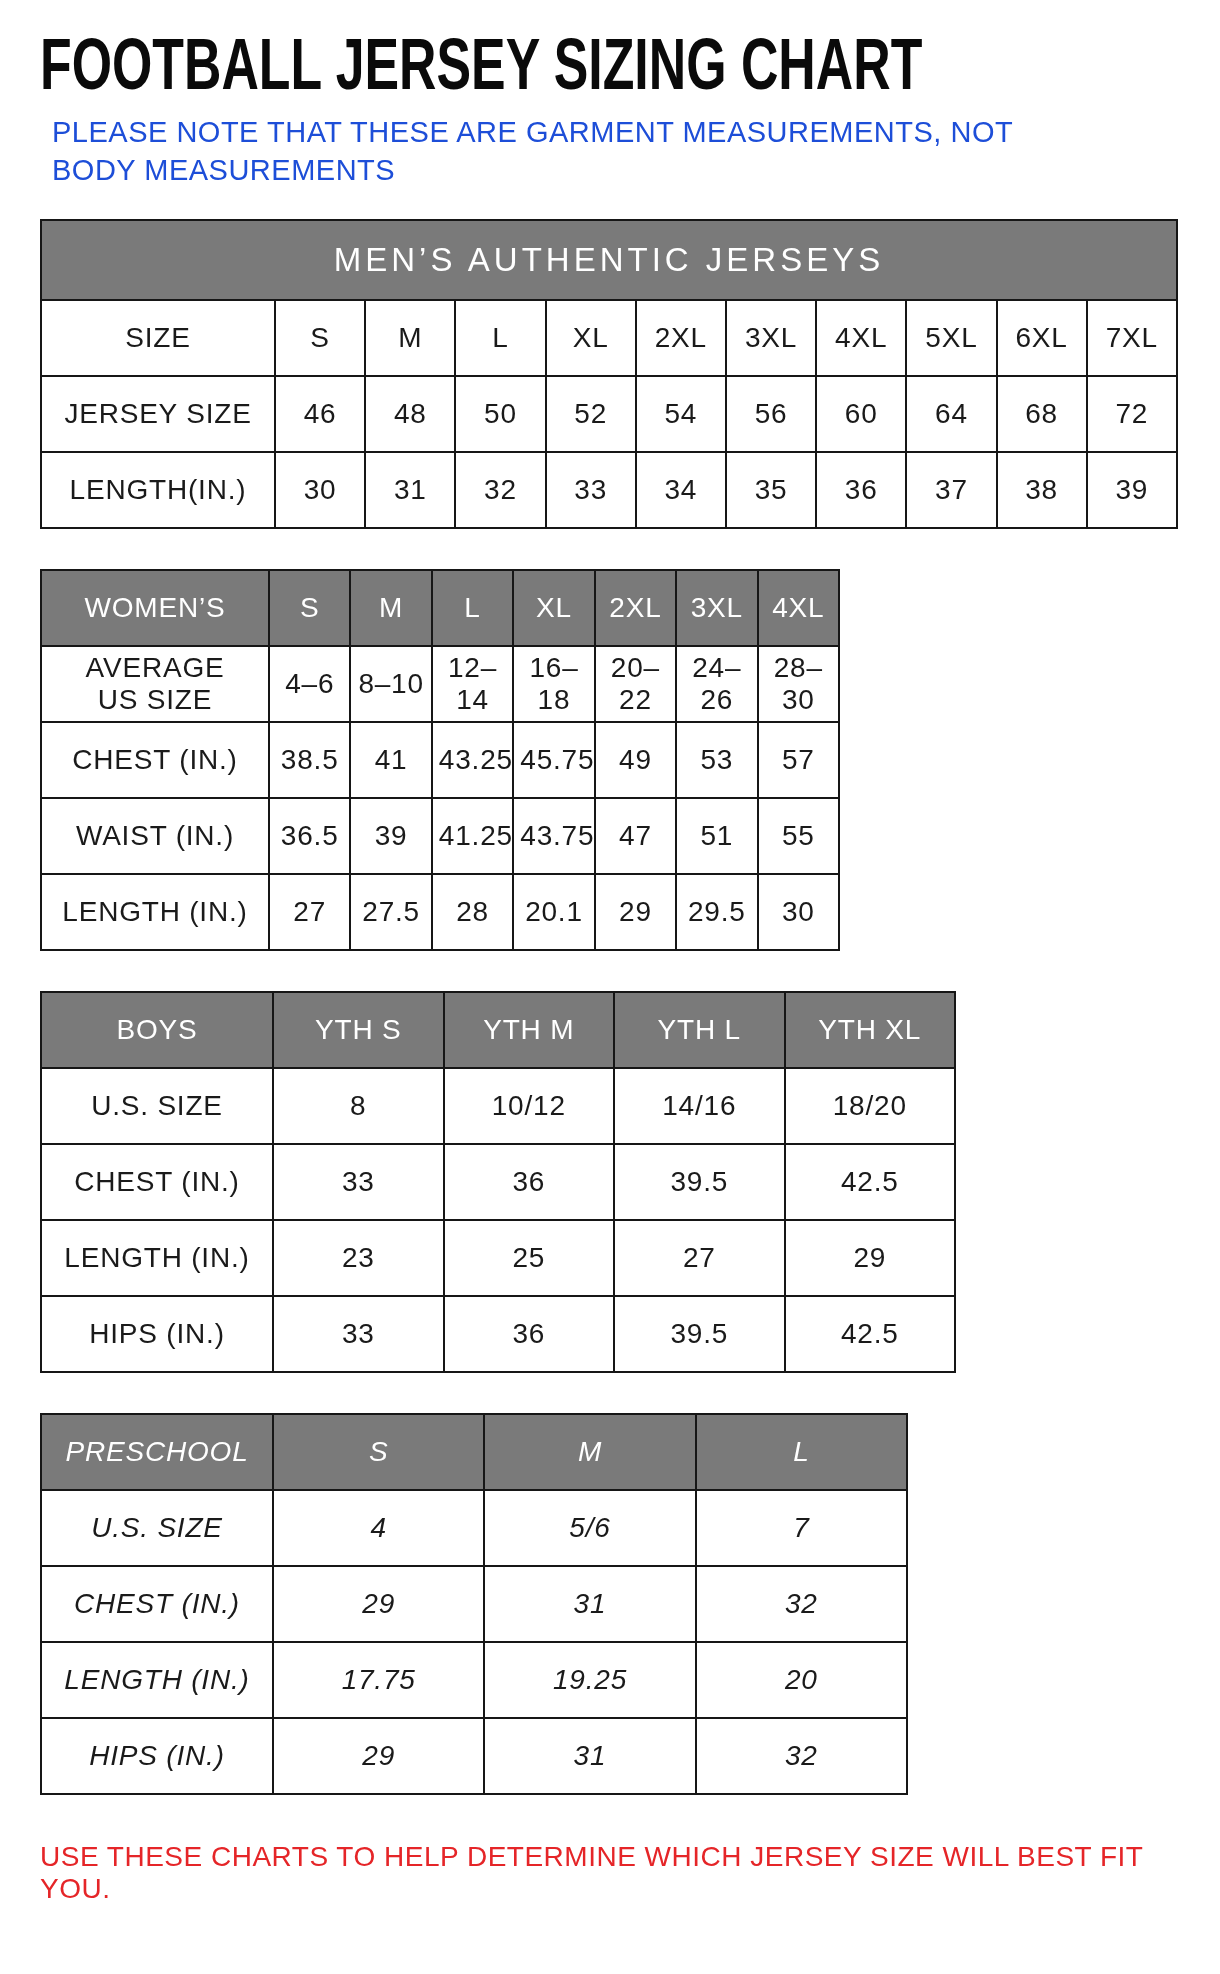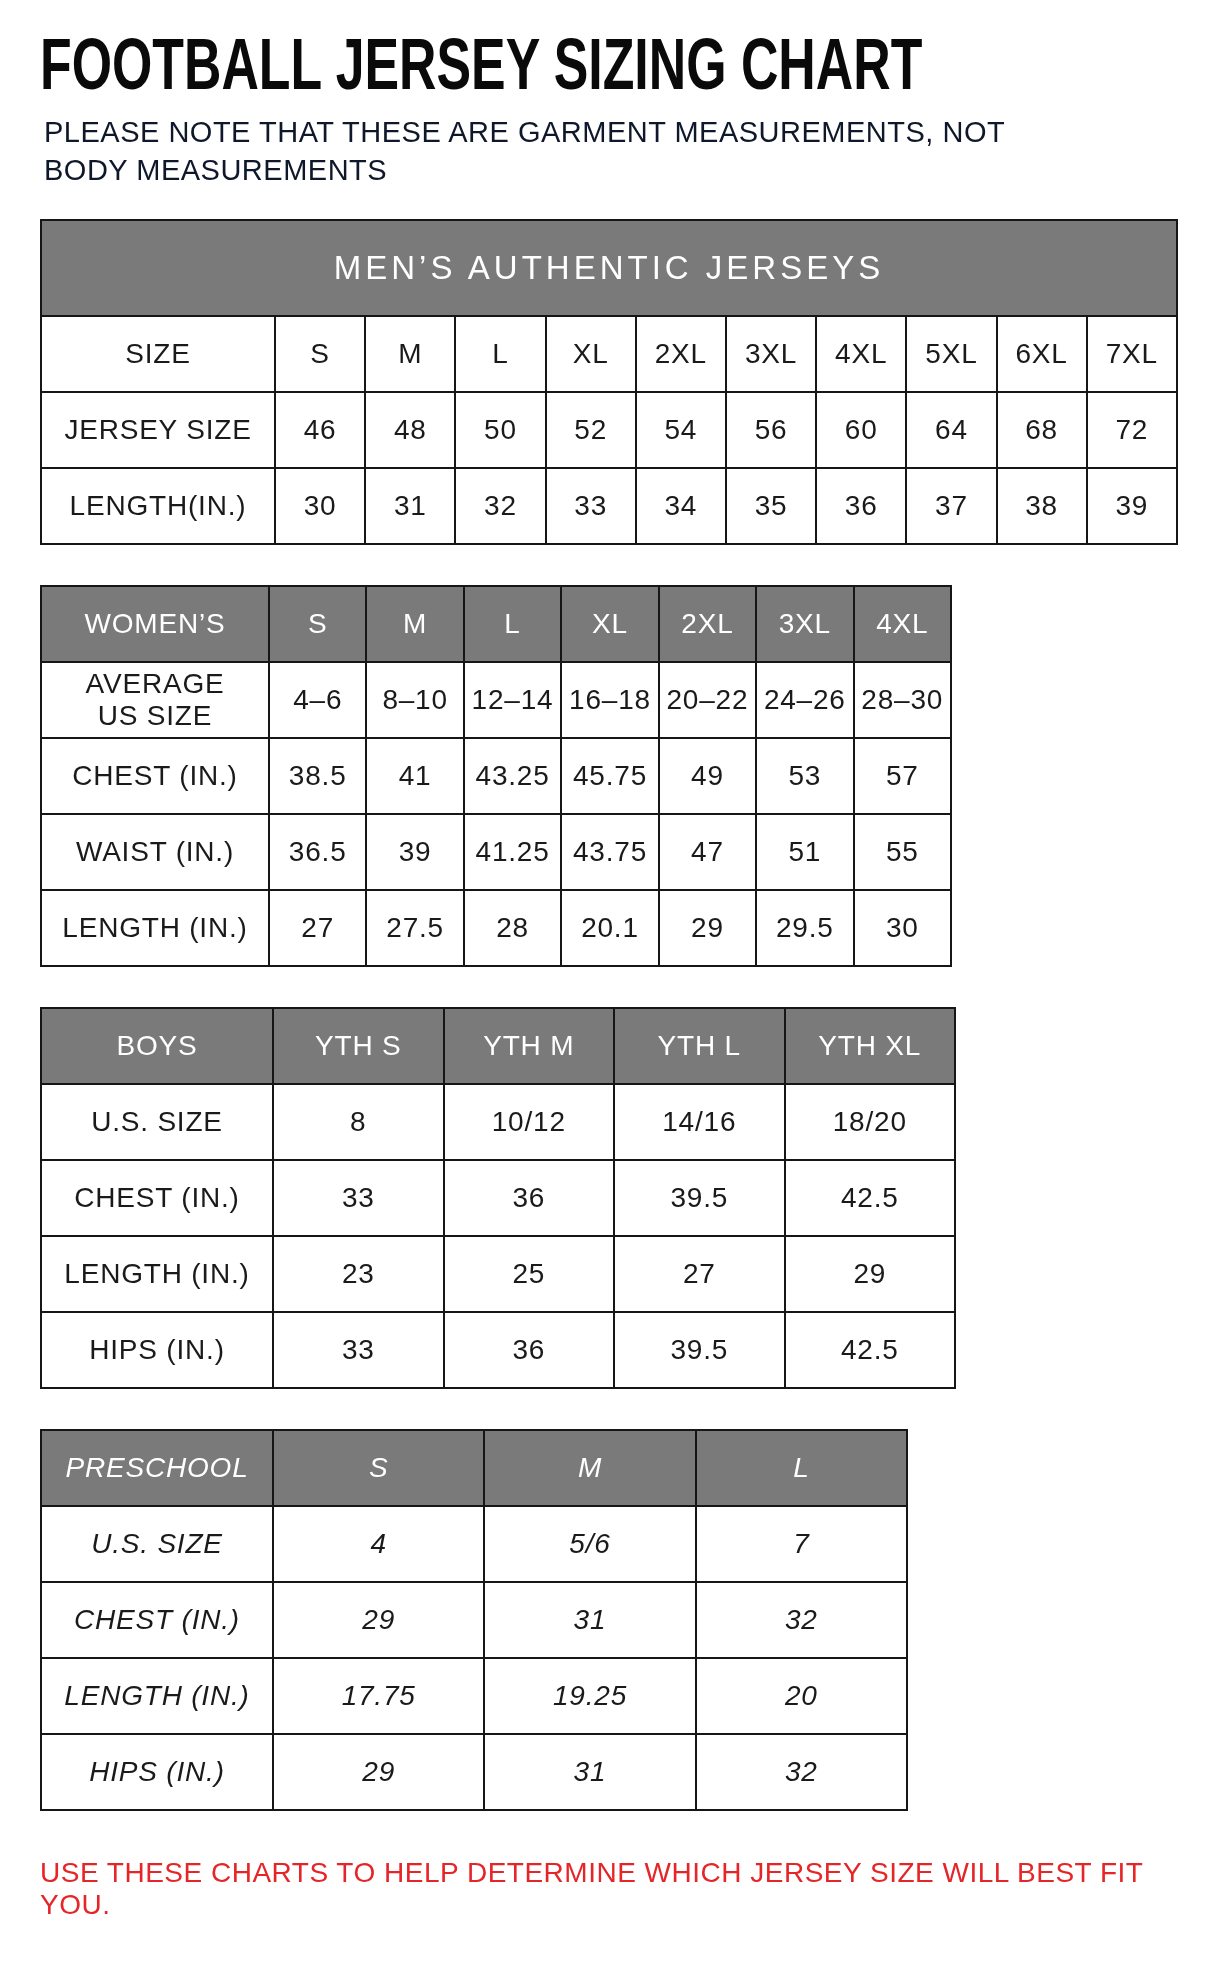--- a/index.html
+++ b/index.html
@@ -17,26 +17,26 @@
     font-size: 72px;
     line-height: 1.0;
     font-weight: bold;
     letter-spacing: 0px;
     white-space: nowrap;
     transform: scaleX(0.72);
     transform-origin: left center;
     color: #0a0a0a;
   }
   .note {
-    color: #0f172a;
+    color: #1d4ed8;
     font-size: 29px;
     line-height: 1.3;
     letter-spacing: 0.5px;
     max-width: 1040px;
-    margin: 0 0 30px 4px;
+    margin: 0 0 30px 12px;
     font-weight: 400;
   }
 
   .table-block { margin: 0 0 40px 0; }
   table {
     border-collapse: collapse;
     table-layout: fixed;
   }
   td, th {
     border: 2px solid #161616;
@@ -49,33 +49,33 @@
     letter-spacing: 0.8px;
     background: #ffffff;
     color: #1a1a1a;
     white-space: pre-line;
   }
   .banner-cell {
     background: #7a7a7a;
     color: #ffffff;
     font-size: 33px;
     letter-spacing: 4px;
-    height: 96px;
+    height: 80px;
     font-weight: 400;
     text-align: center;
   }
   tr.header-row td {
     background: #7a7a7a;
     color: #ffffff;
     font-weight: 400;
   }
 
   table.mens      { width: 1138px; }
   table.mens      col.c0 { width: 234px; }
-  table.womens    { width: 912px; }
+  table.womens    { width: 800px; }
   table.womens    col.c0 { width: 228px; }
   table.boys      { width: 916px; }
   table.boys      col.c0 { width: 232px; }
   table.preschool { width: 868px; font-style: italic; }
   table.preschool col.c0 { width: 232px; }
 
   .footer {
     color: #e52528;
     font-size: 28px;
     letter-spacing: 0.5px;

